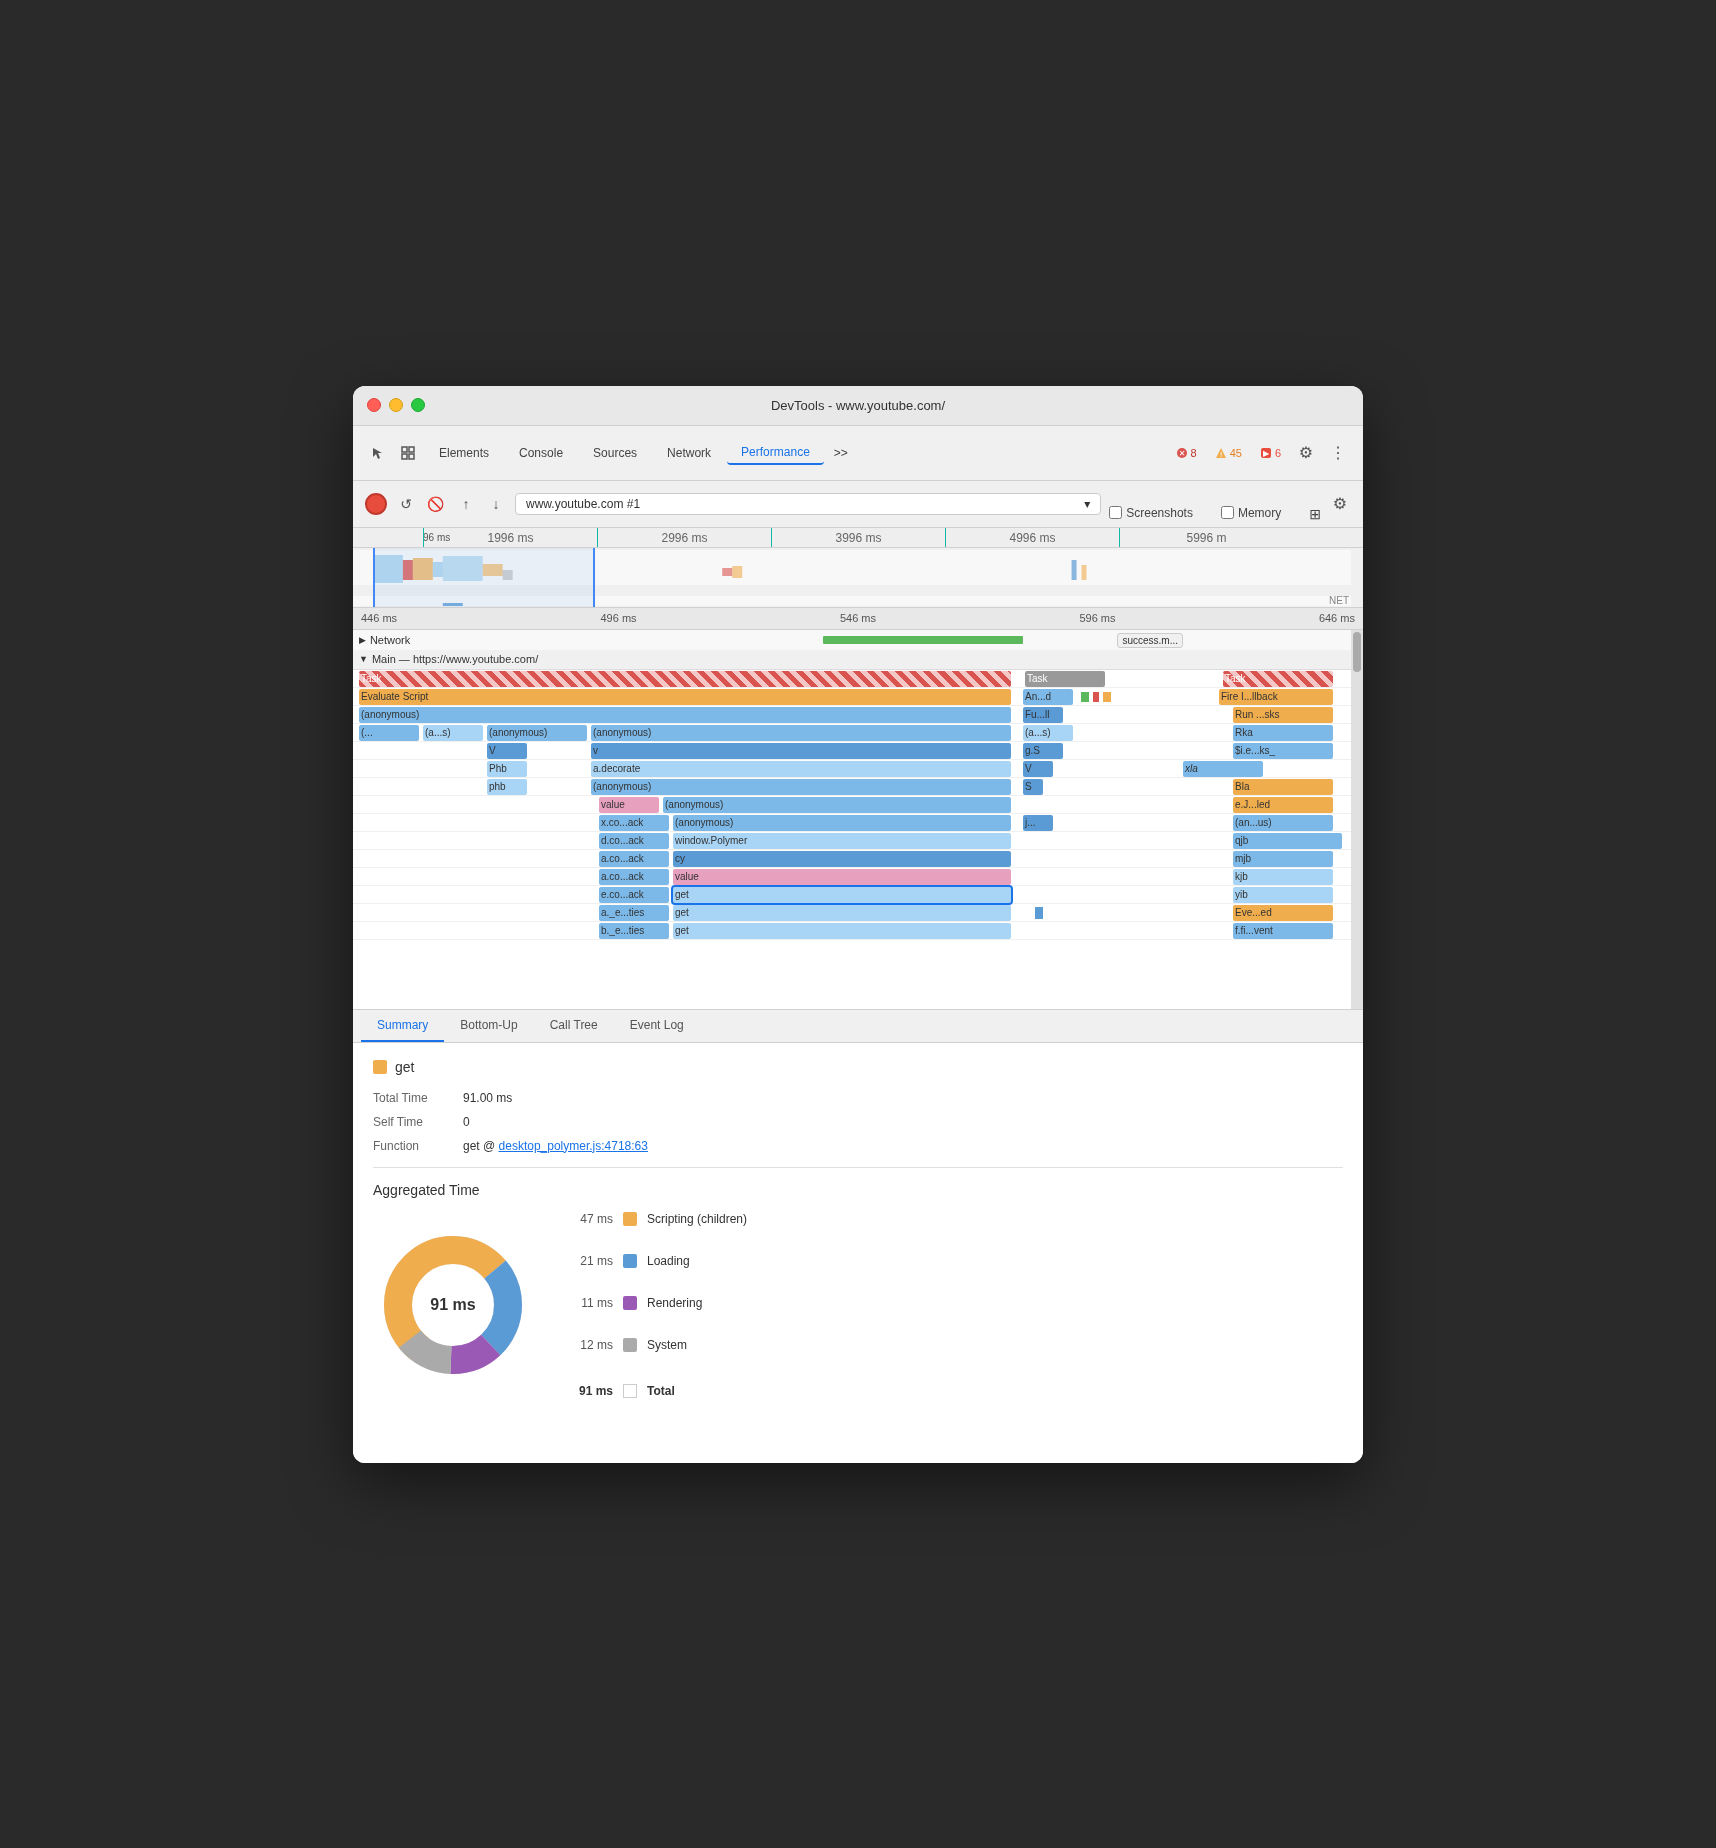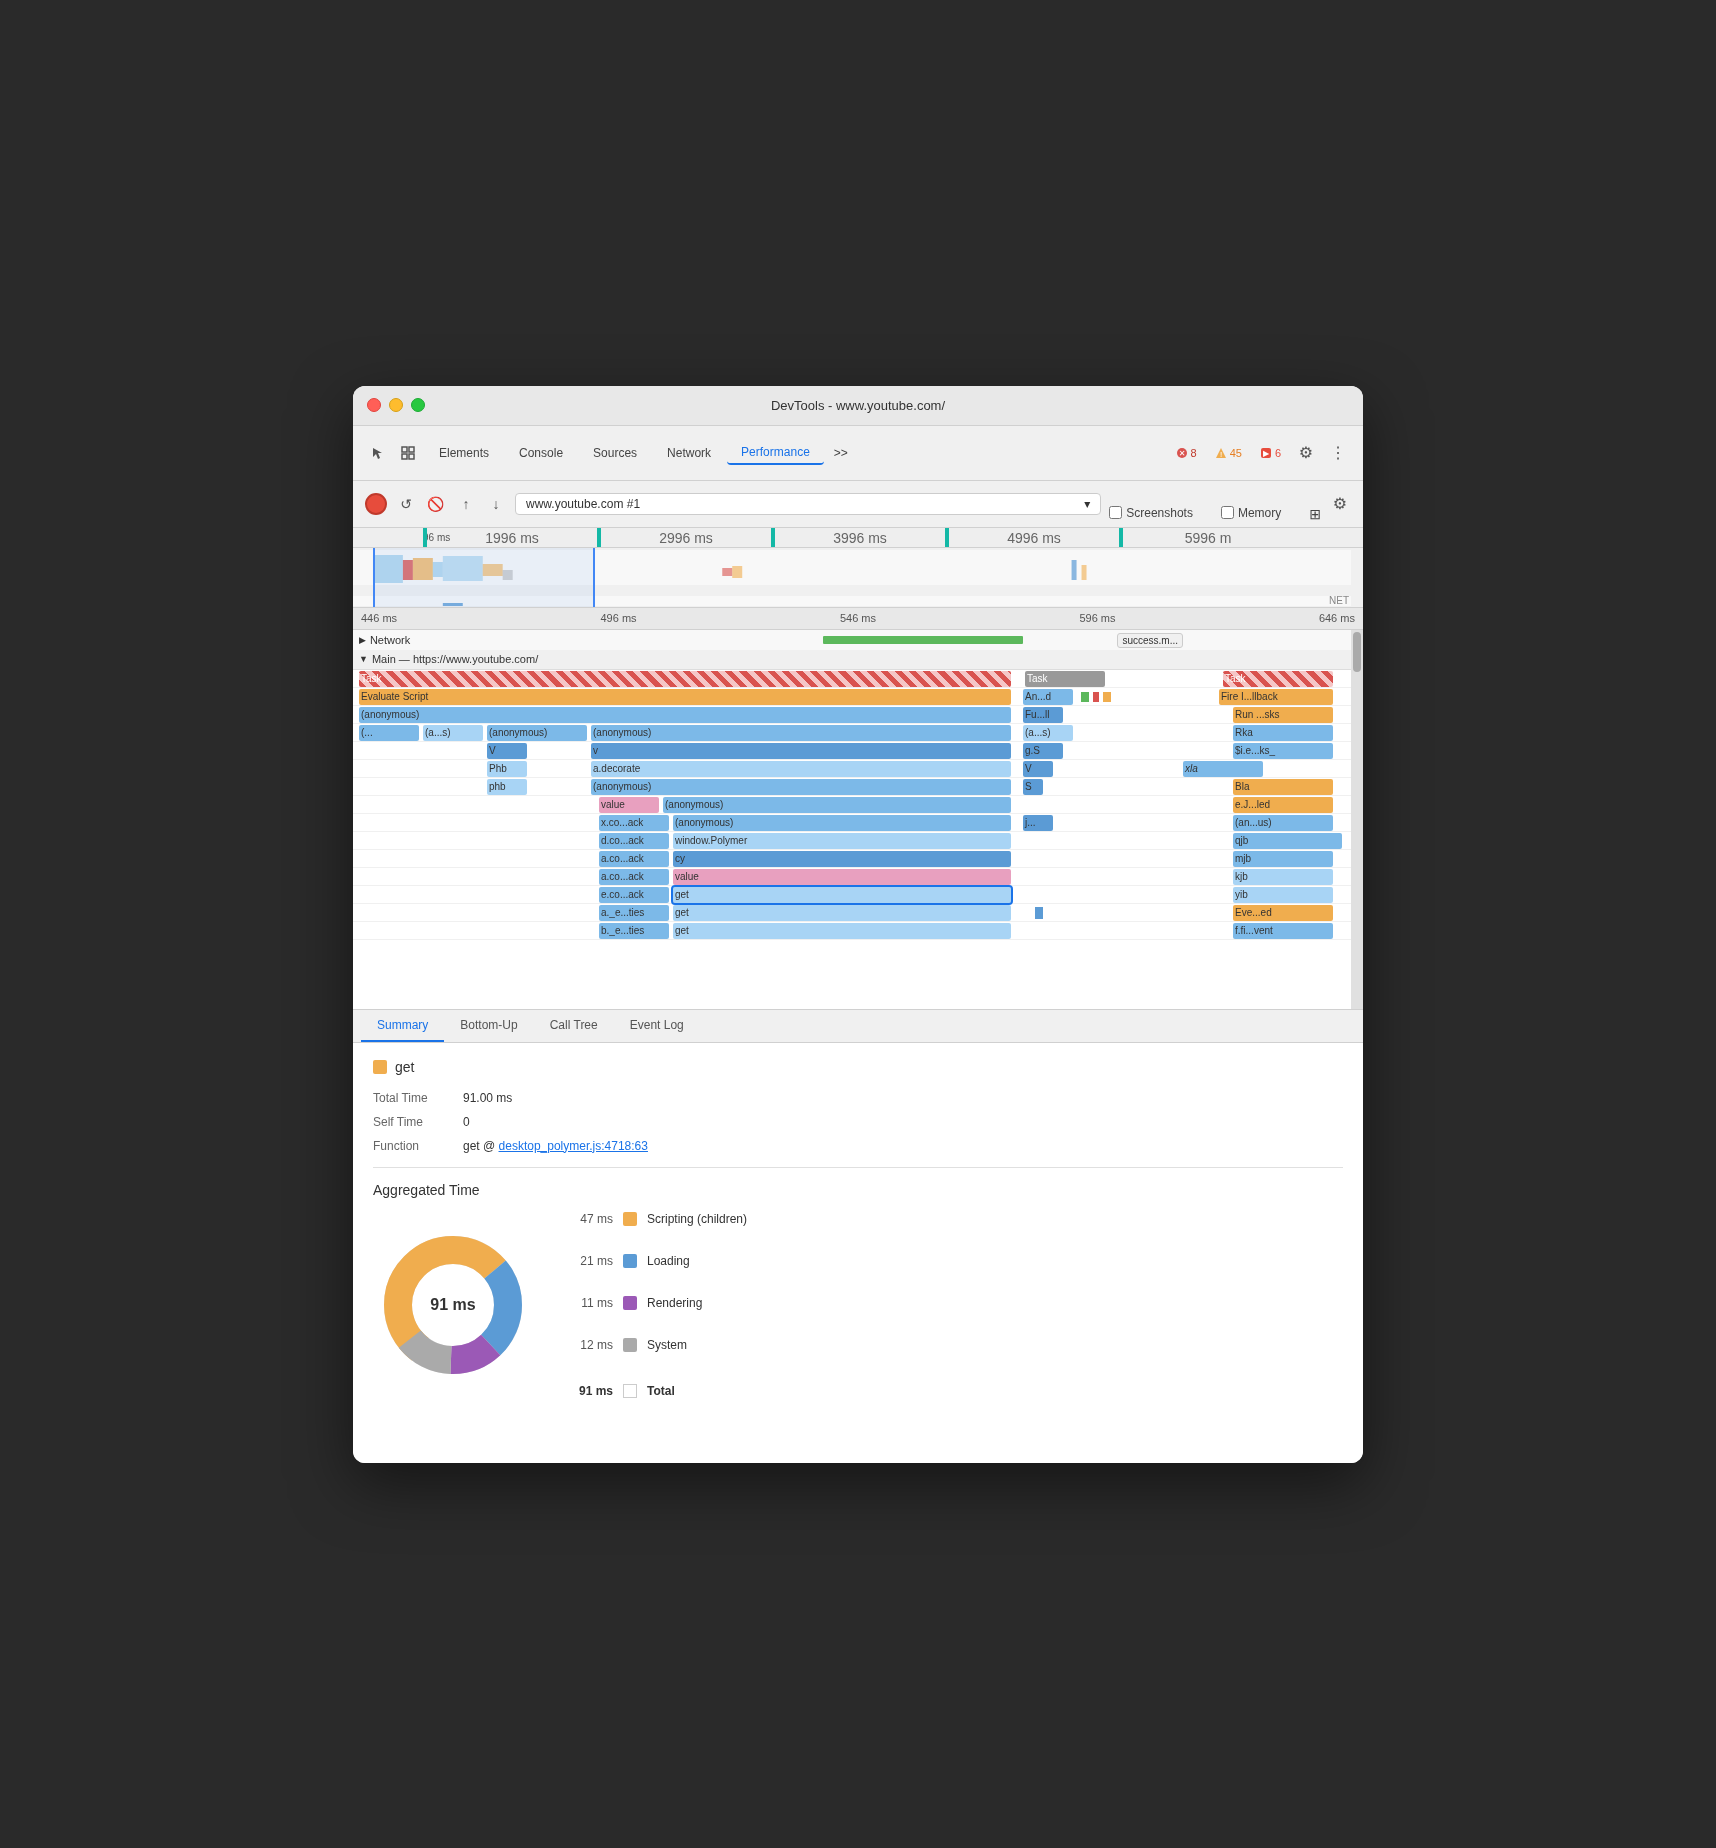--- a/index.html
+++ b/index.html
@@ -176,23 +176,23 @@
       display: flex;
       width: 100%;
       position: absolute;
       left: 0; right: 0; top: 0; bottom: 0;
       padding: 0 70px;
     }
     .ruler-mark {
       flex: 1;
       text-align: center;
       line-height: 20px;
-      font-size: 14px;
+      font-size: 12px;
       color: #666;
-      border-left: 4px solid #14b8a6;
+      border-left: 1px solid #14b8a6;
     }
     .cpu-label { position: absolute; right: 8px; top: 22px; font-size: 10px; color: #888; }
     .net-label { position: absolute; right: 8px; bottom: 4px; font-size: 10px; color: #888; }
     .timeline-content {
       height: 60px;
       background: #f0f0f0;
       position: relative;
     }
     .detail-ruler {
       background: #e8e8e8;

